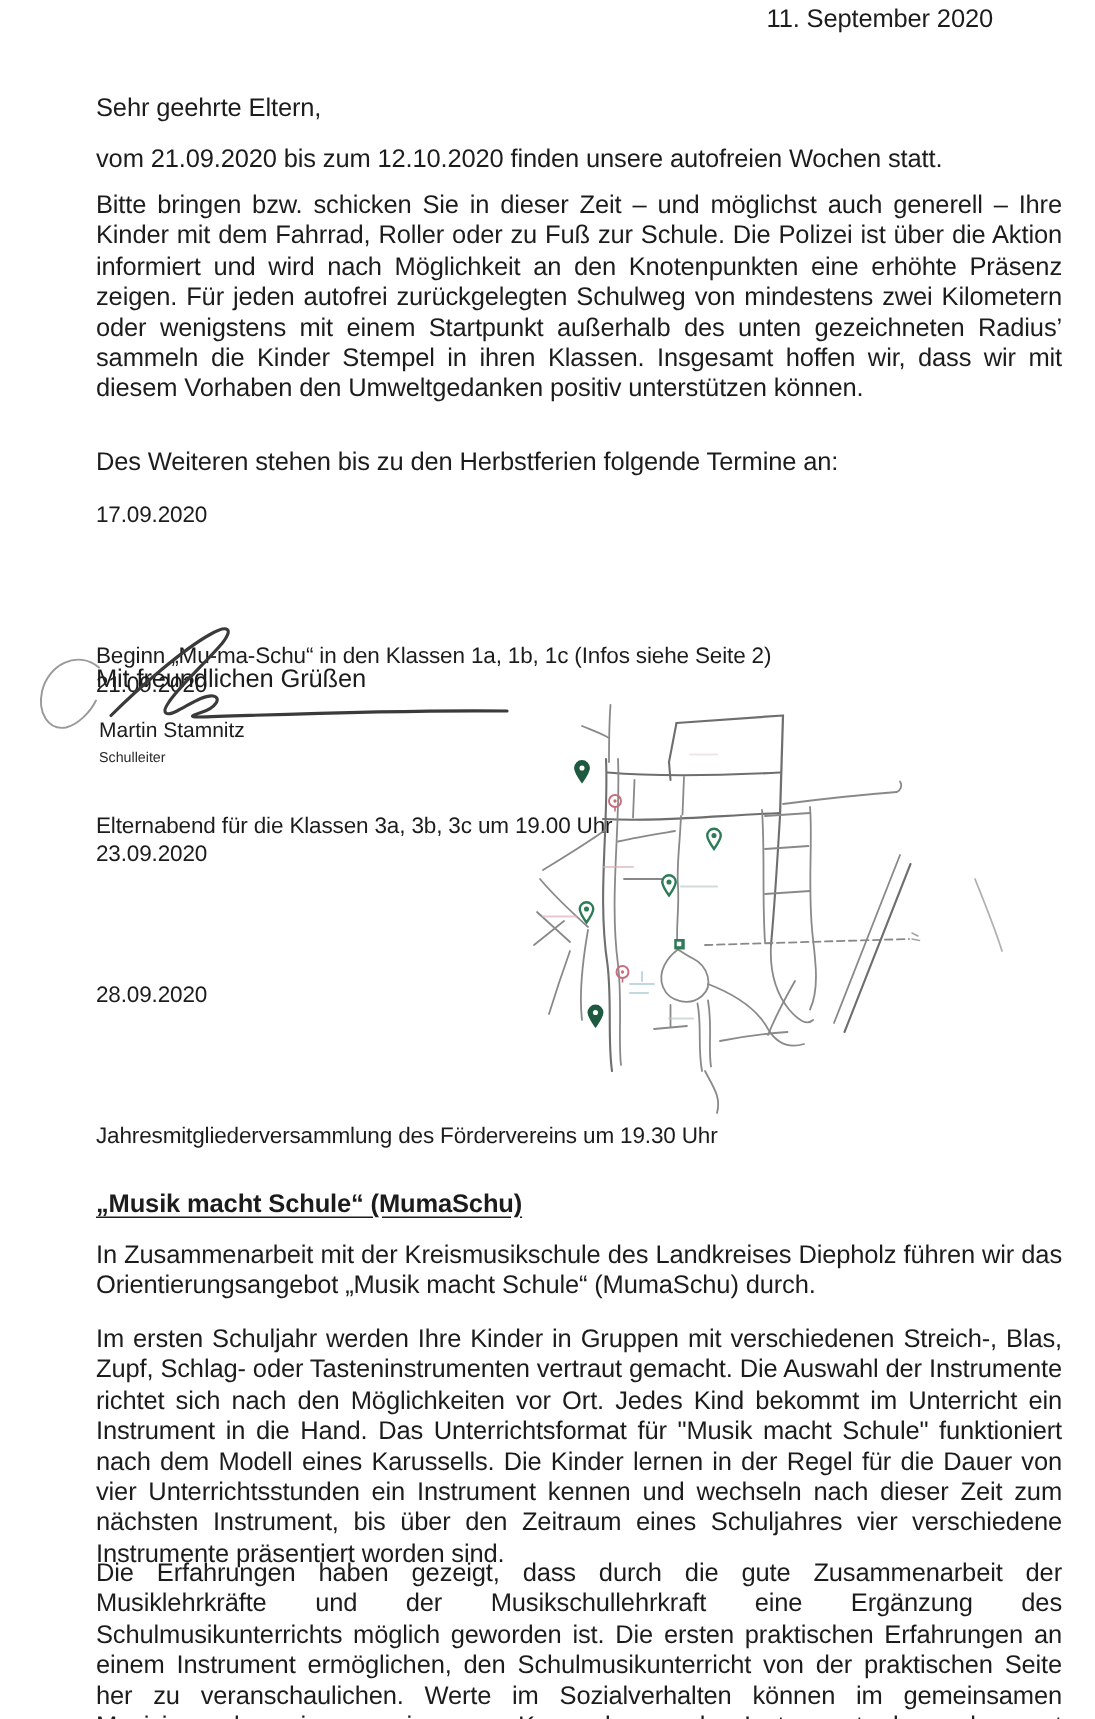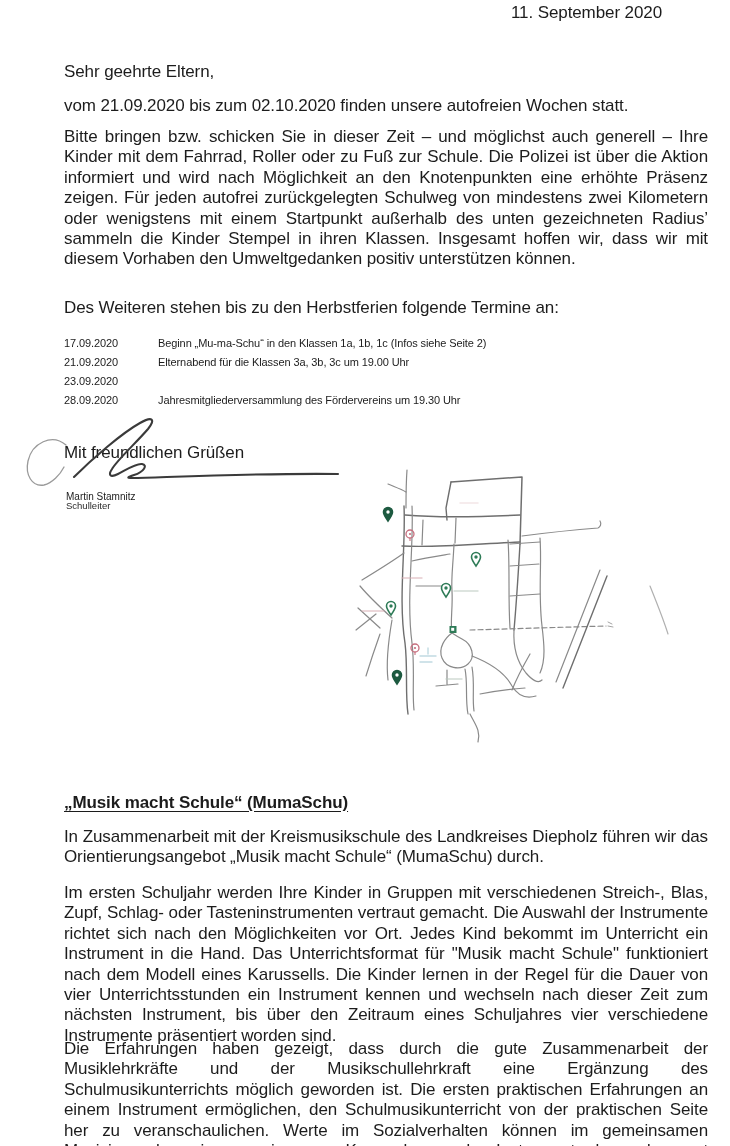--- a/index.html
+++ b/index.html
@@ -12,42 +12,42 @@
   .abs{position:absolute;}
   .body-text{font-size:17px;line-height:20.4px;letter-spacing:-0.1px;}
   .just{text-align:justify;text-justify:inter-word;}
   .txtblock{left:64px;width:644px;margin-top:37px;}
   #date-line{top:3px;right:68px;text-align:right;}
   #salutation{top:25px;}
   #intro-line{top:59px;}
   #paragraph-autofrei{top:90px;}
   #termine-intro{top:261px;}
   #termine-list{top:297px;}
-  .termine-row{display:flex;line-height:19px;font-size:11px;letter-spacing:-0.1px;}
+  .termine-row{display:flex;line-height:19px;font-size:15px;letter-spacing:-0.1px;flex-direction:column;}
   .termine-date{width:94px;flex:0 0 94px;}
   .termine-text{flex:1;}
   #closing-line{top:406px;}
   #signature{left:22px;top:411px;pointer-events:none;}
-  #signer-name{left:66px;top:491px;font-size:10px;}
+  #signer-name{left:66px;top:478px;font-size:14px;}
   #signer-role{left:66px;top:500px;font-size:9.5px;color:#2a2a2a;}
   #map{left:350px;top:458px;}
   #section-heading{top:756px;font-weight:bold;}
   #section-heading span{text-decoration:underline;text-underline-offset:3px;}
   #paragraph-mumaschu-1{top:790px;}
   #paragraph-mumaschu-2{top:846px;}
   #paragraph-mumaschu-3{top:1002px;}
 </style>
 </head>
 <body style="color: rgb(28, 28, 28); background: rgb(255, 255, 255);">
 
 <div id="date-line" class="abs body-text">11. September 2020</div>
 
 <div id="salutation" class="abs body-text txtblock">Sehr geehrte Eltern,</div>
 
-<div id="intro-line" class="abs body-text txtblock">vom 21.09.2020 bis zum 02.10.2020 finden unsere autofreien Wochen statt.</div>
+<div id="intro-line" class="abs body-text txtblock">vom 21.09.2020 bis zum 12.10.2020 finden unsere autofreien Wochen statt.</div>
 
 <div id="paragraph-autofrei" class="abs body-text just txtblock">Bitte bringen bzw. schicken Sie in dieser Zeit – und möglichst auch generell – Ihre Kinder mit dem Fahrrad, Roller oder zu Fuß zur Schule. Die Polizei ist über die Aktion informiert und wird nach Möglichkeit an den Knotenpunkten eine erhöhte Präsenz zeigen. Für jeden autofrei zurückgelegten Schulweg von mindestens zwei Kilometern oder wenigstens mit einem Startpunkt außerhalb des unten gezeichneten Radius’ sammeln die Kinder Stempel in ihren Klassen. Insgesamt hoffen wir, dass wir mit diesem Vorhaben den Umweltgedanken positiv unterstützen können.</div>
 
 <div id="termine-intro" class="abs body-text txtblock">Des Weiteren stehen bis zu den Herbstferien folgende Termine an:</div>
 
 <div id="termine-list" class="abs txtblock">
   <div class="termine-row">
     <span class="termine-date">17.09.2020</span>
     <span class="termine-text">Beginn „Mu-ma-Schu“ in den Klassen 1a, 1b, 1c (Infos siehe Seite 2)</span>
   </div>

